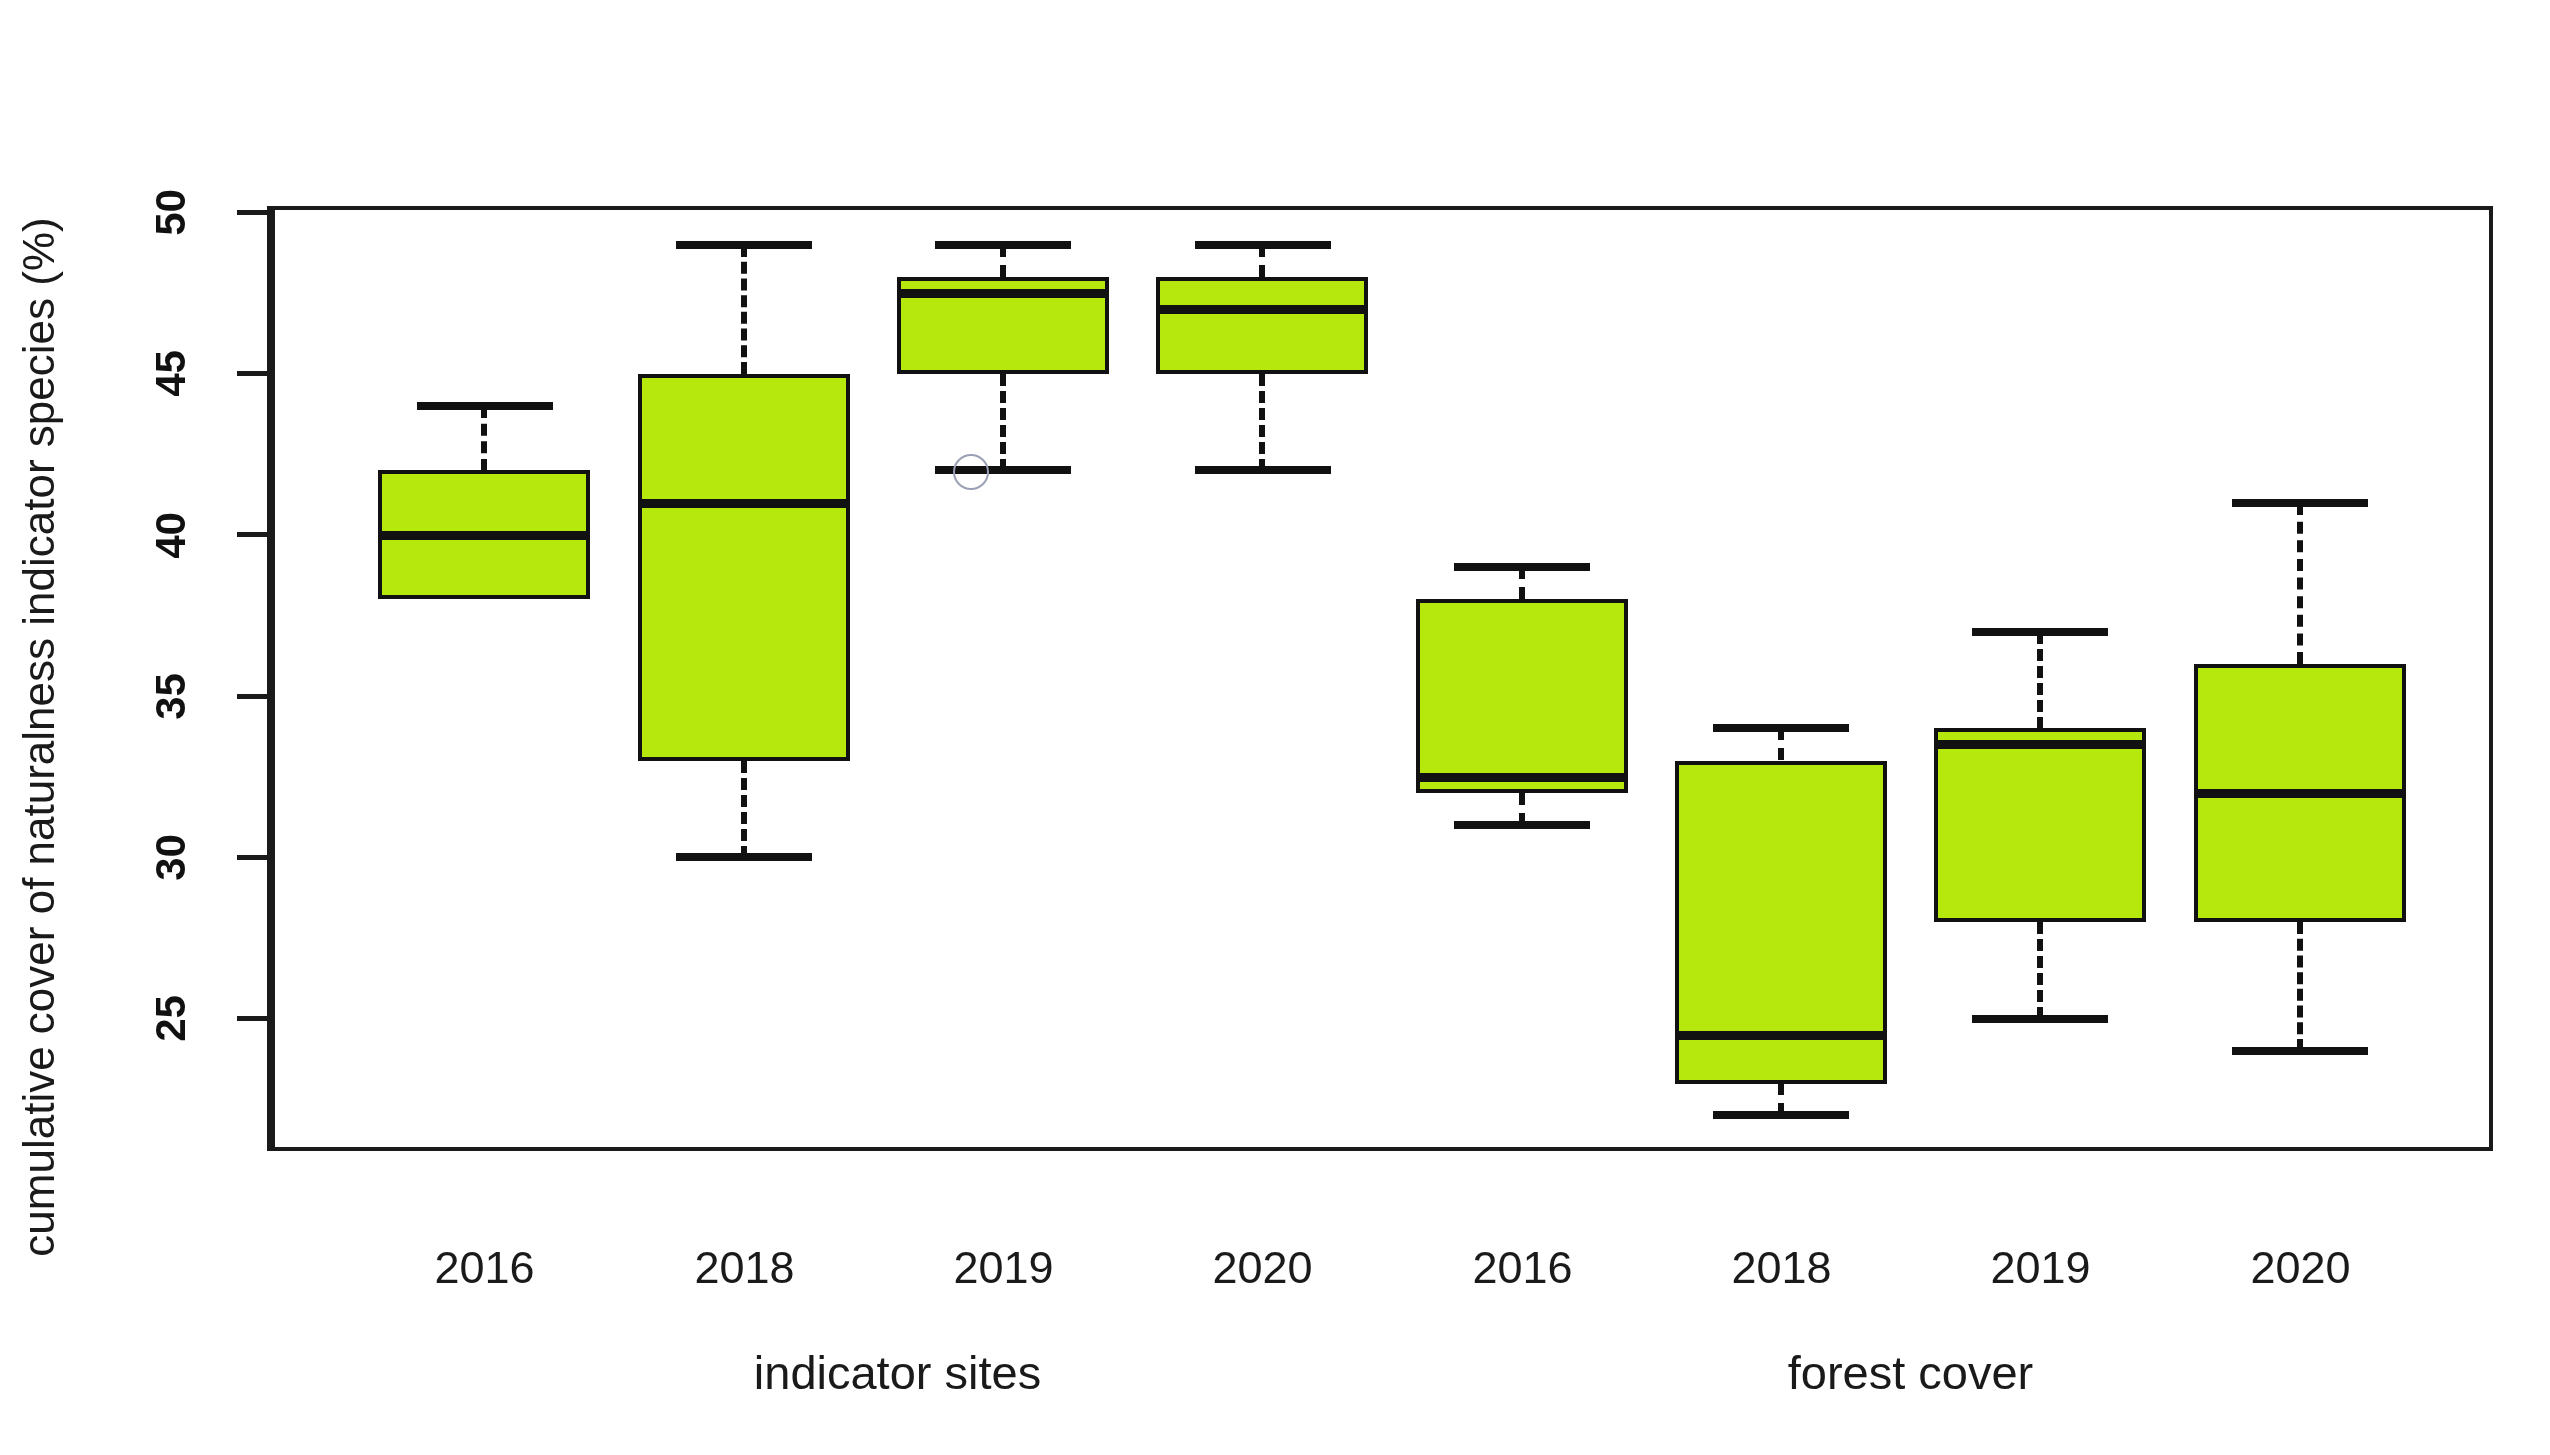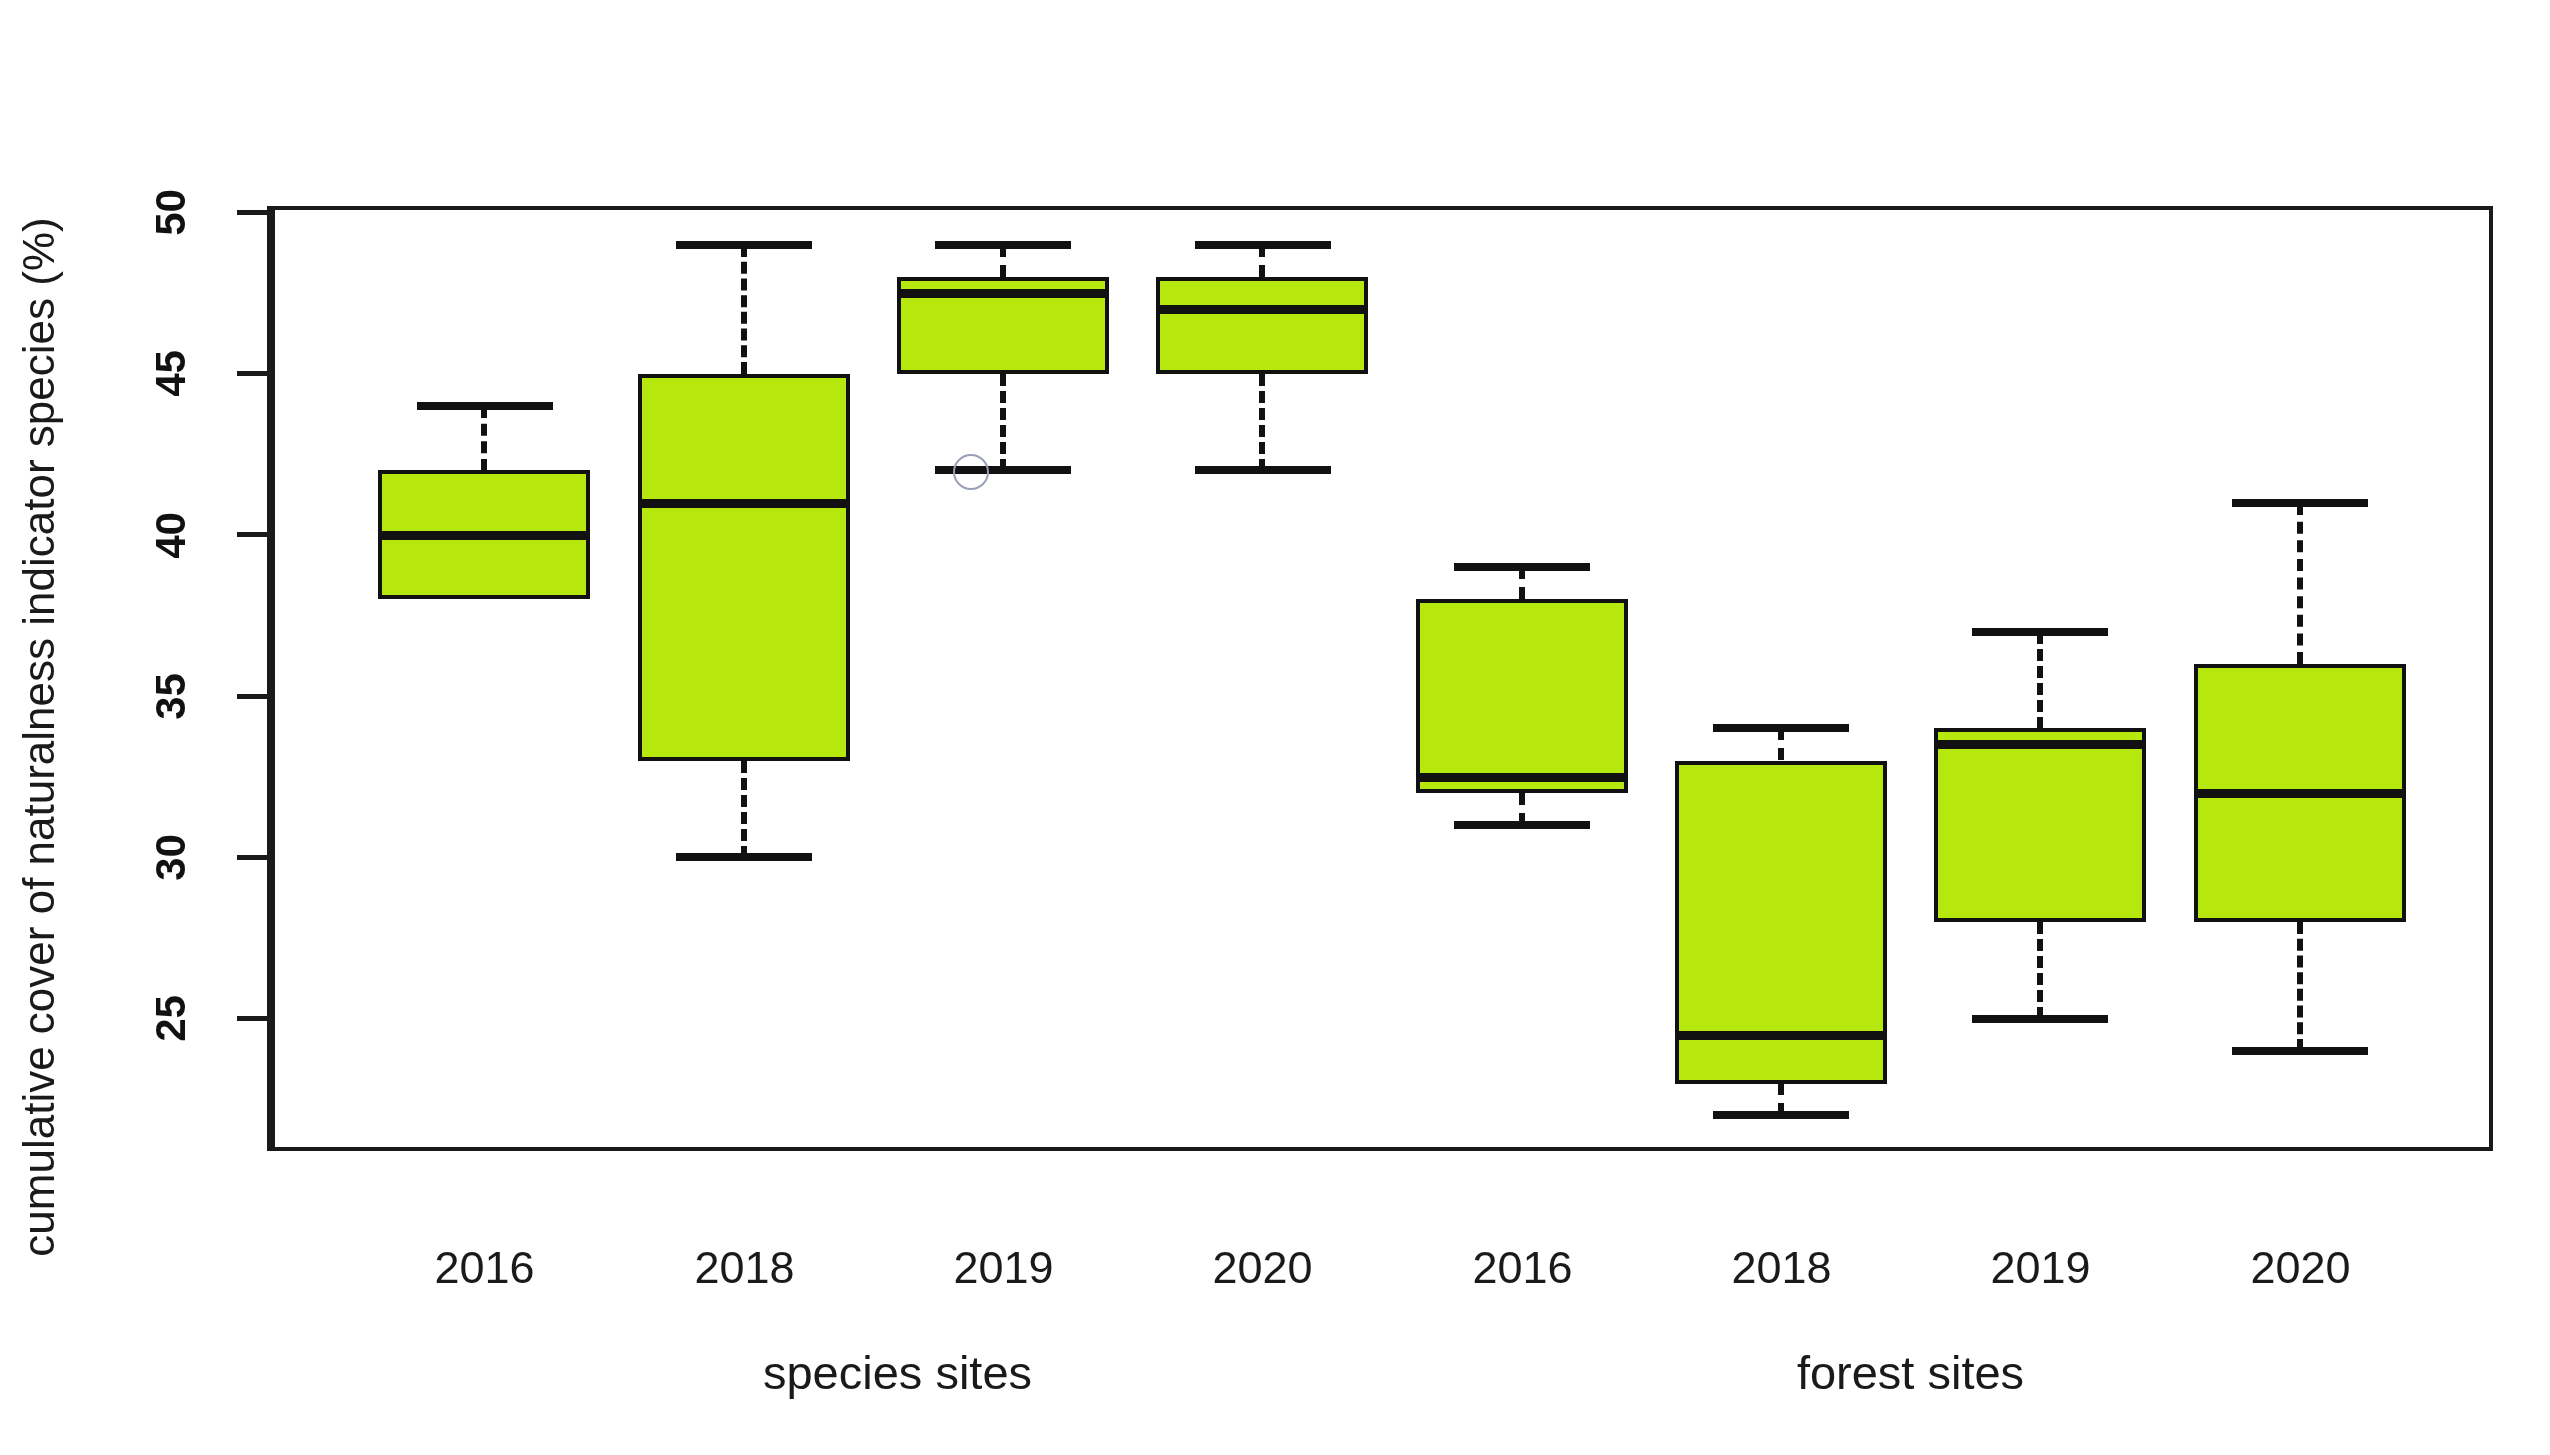--- a/index.html
+++ b/index.html
@@ -134,22 +134,22 @@
       <div class="xtick-label" style="left: 379px;">2016</div>
       <div class="xtick-label" style="left: 639px;">2018</div>
       <div class="xtick-label" style="left: 898px;">2019</div>
       <div class="xtick-label" style="left: 1157px;">2020</div>
       <div class="xtick-label" style="left: 1417px;">2016</div>
       <div class="xtick-label" style="left: 1676px;">2018</div>
       <div class="xtick-label" style="left: 1935px;">2019</div>
       <div class="xtick-label" style="left: 2195px;">2020</div>
     </div>
   <div id="group-label-group">
-      <div class="group-label" style="left: 614px;">species sites</div>
-      <div class="group-label" style="left: 1627px;">forest sites</div>
+      <div class="group-label" style="left: 614px;">indicator sites</div>
+      <div class="group-label" style="left: 1627px;">forest cover</div>
     </div>
 
 <div class="bp-whisker" style="left: 481px; top: 406px; height: 65px;"></div>
     <div class="bp-cap" style="left: 417px; top: 402px; width: 136px;"></div>
     <div class="bp-box" style="left: 378px; top: 470px; width: 212px; height: 129px; background: rgb(182, 232, 13);"></div>
     <div class="bp-median" style="left: 378px; top: 531px; width: 212px;"></div>
     <div class="bp-whisker" style="left: 741px; top: 245px; height: 129px;"></div>
     <div class="bp-cap" style="left: 676px; top: 241px; width: 136px;"></div>
     <div class="bp-whisker" style="left: 741px; top: 761px; height: 97px;"></div>
     <div class="bp-cap" style="left: 676px; top: 853px; width: 136px;"></div>

